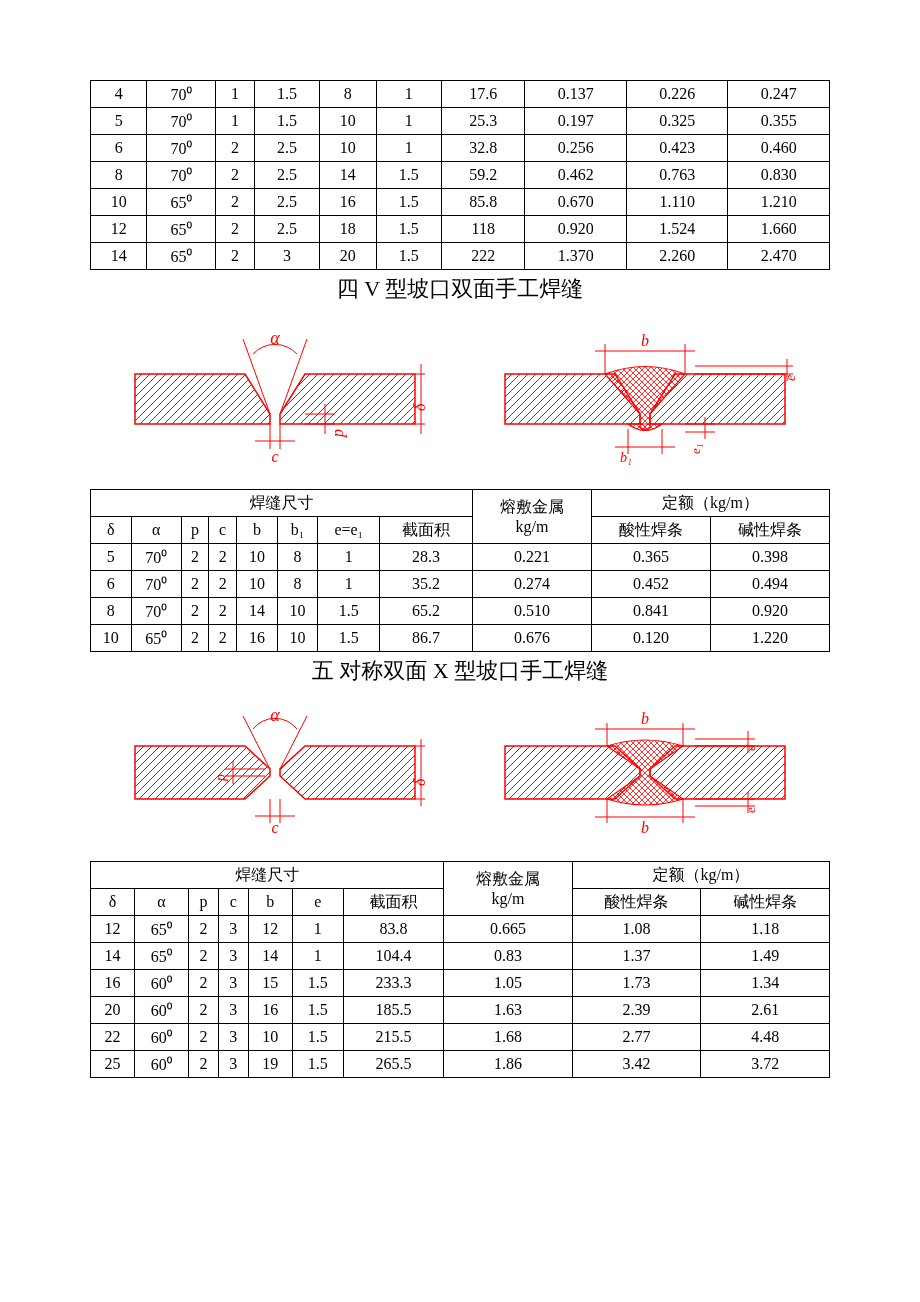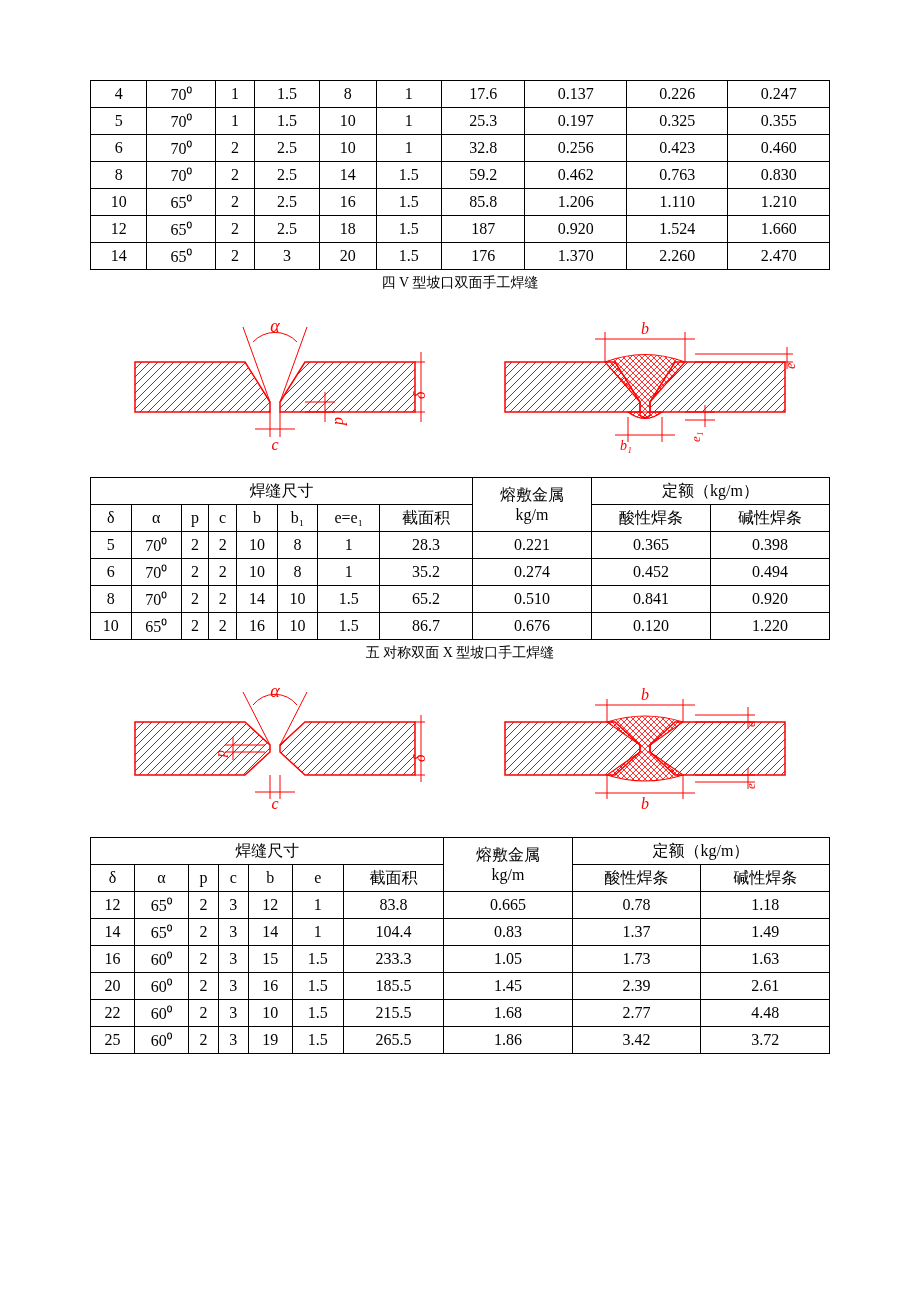--- a/index.html
+++ b/index.html
@@ -18,21 +18,21 @@
       border: 1px solid black;
       text-align: center;
       padding: 2px 4px;
       font-size: 16px;
       font-weight: normal;
       height: 22px;
       vertical-align: middle;
     }
     .heading {
       text-align: center;
-      font-size: 14px;
+      font-size: 22px;
       margin: 4px 0 8px 0;
     }
     .diagram-row {
       display: flex;
       justify-content: space-around;
       align-items: center;
       margin: 15px 0 20px 0;
     }
   </style>
 </head>
@@ -89,44 +89,44 @@
         <td>0.830</td>
       </tr>
       <tr>
         <td>10</td>
         <td>65⁰</td>
         <td>2</td>
         <td>2.5</td>
         <td>16</td>
         <td>1.5</td>
         <td>85.8</td>
-        <td>1.206</td>
+        <td>0.670</td>
         <td>1.110</td>
         <td>1.210</td>
       </tr>
       <tr>
         <td>12</td>
         <td>65⁰</td>
         <td>2</td>
         <td>2.5</td>
         <td>18</td>
         <td>1.5</td>
-        <td>187</td>
+        <td>118</td>
         <td>0.920</td>
         <td>1.524</td>
         <td>1.660</td>
       </tr>
       <tr>
         <td>14</td>
         <td>65⁰</td>
         <td>2</td>
         <td>3</td>
         <td>20</td>
         <td>1.5</td>
-        <td>176</td>
+        <td>222</td>
         <td>1.370</td>
         <td>2.260</td>
         <td>2.470</td>
       </tr>
     </tbody>
 </table>
 
 <div class="heading">四  V 型坡口双面手工焊缝</div>
 
 <div class="diagram-row">
@@ -366,21 +366,21 @@
     <tbody id="s5-body">
       <tr>
         <td>12</td>
         <td>65⁰</td>
         <td>2</td>
         <td>3</td>
         <td>12</td>
         <td>1</td>
         <td>83.8</td>
         <td>0.665</td>
-        <td>0.78</td>
+        <td>1.08</td>
         <td>1.18</td>
       </tr>
       <tr>
         <td>14</td>
         <td>65⁰</td>
         <td>2</td>
         <td>3</td>
         <td>14</td>
         <td>1</td>
         <td>104.4</td>
@@ -391,31 +391,31 @@
       <tr>
         <td>16</td>
         <td>60⁰</td>
         <td>2</td>
         <td>3</td>
         <td>15</td>
         <td>1.5</td>
         <td>233.3</td>
         <td>1.05</td>
         <td>1.73</td>
-        <td>1.63</td>
+        <td>1.34</td>
       </tr>
       <tr>
         <td>20</td>
         <td>60⁰</td>
         <td>2</td>
         <td>3</td>
         <td>16</td>
         <td>1.5</td>
         <td>185.5</td>
-        <td>1.45</td>
+        <td>1.63</td>
         <td>2.39</td>
         <td>2.61</td>
       </tr>
       <tr>
         <td>22</td>
         <td>60⁰</td>
         <td>2</td>
         <td>3</td>
         <td>10</td>
         <td>1.5</td>

